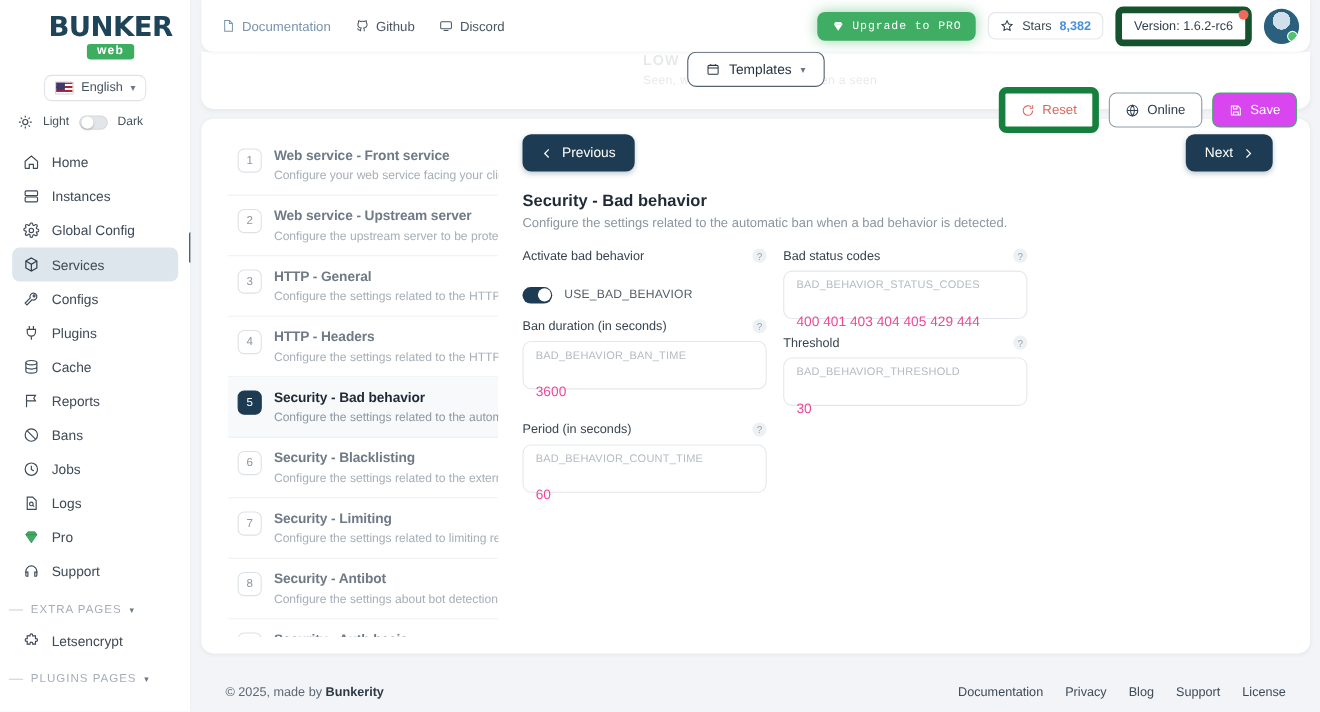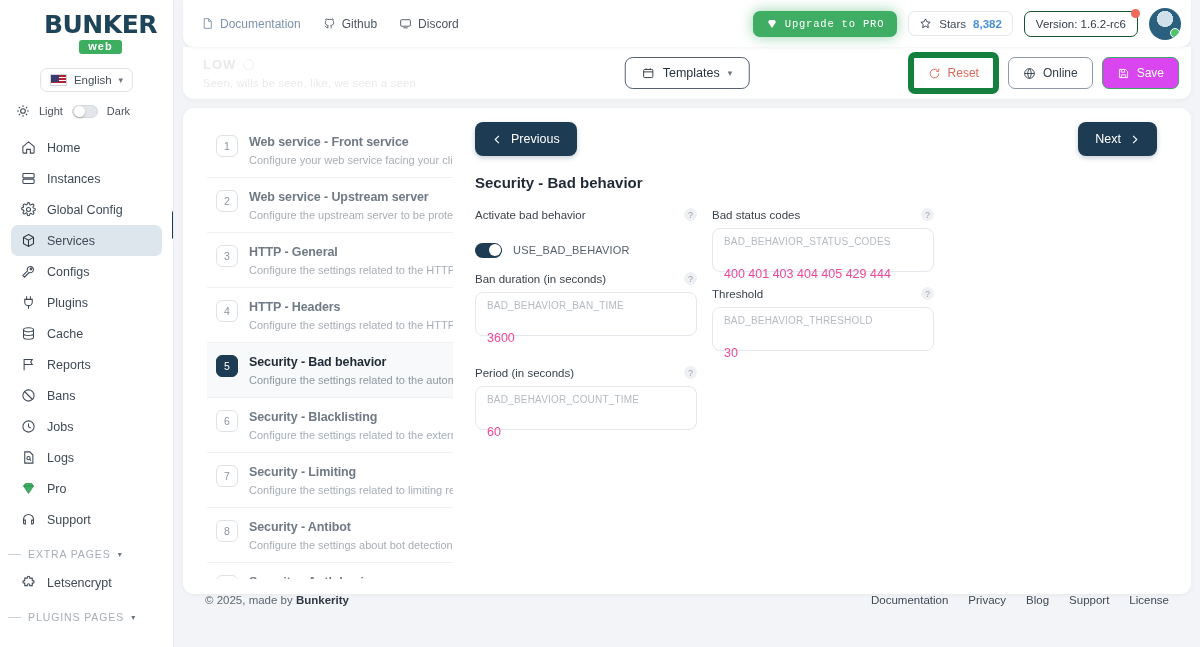--- a/index.html
+++ b/index.html
@@ -116,21 +116,21 @@
   }
   .btn-pro svg { width: 12px; height: 12px; }
   .stars {
     display: flex; align-items: center; gap: 7px;
     border: 1px solid #e3e7eb; border-radius: 7px; background: #fff;
     padding: 5px 10px; font-size: 11.5px; color: #3e4a57; cursor: pointer;
   }
   .stars .cnt { color: #4a90d9; font-weight: bold; }
   .stars svg { width: 13px; height: 13px; }
   .version {
-    position: relative; border: 1px solid #14532d; border-radius: 7px;
+    position: relative; border: 6px solid #14532d; border-radius: 7px;
     padding: 6px 11px; font-size: 11.5px; color: #2f3c4a;
     background: #fff; cursor: pointer;
   }
   .version .dot {
     position: absolute; right: -3px; top: -3px;
     width: 9px; height: 9px; border-radius: 50%; background: #f0695c;
   }
   .avatar {
     width: 32px; height: 32px; border-radius: 50%;
     background: radial-gradient(circle at 50% 34%, #cfe0ea 0 30%, #2b5f7e 31% 100%);
@@ -141,20 +141,21 @@
     width: 8px; height: 8px; border-radius: 50%;
     background: #4fc26c; border: 1.5px solid #fff;
   }
 
   
   .actionbar {
     height: 52px; margin: 0 9px; background: #fff;
     border-radius: 0 0 11px 11px; display: flex; align-items: center;
     padding: 0 12px 0 20px; position: relative; z-index: 3;
     box-shadow: 0 2px 4px rgba(20,40,60,.04);
+    flex-direction: column;
   }
   .ghost { opacity: .14; font-size: 13px; color: #56636f; pointer-events: none; }
   .ghost-title { font-weight: bold; letter-spacing: 1px; display: flex;
                  align-items: center; gap: 7px; }
   .ghost-ring { width: 11px; height: 11px; border: 1.6px solid #8c98a4;
                 border-radius: 50%; display: inline-block; }
   .ghost-sub { font-size: 11px; margin-top: 5px; letter-spacing: .3px; }
   .tpl-btn {
     position: absolute; left: 50%; transform: translateX(-50%);
     display: flex; align-items: center; gap: 8px;
@@ -245,21 +246,21 @@
     background: #1d3b52; position: relative; cursor: pointer;
   }
   .tgl::after {
     content: ""; position: absolute; right: 1.5px; top: 1.5px;
     width: 12px; height: 12px; border-radius: 50%; background: #fff;
   }
   .tgl-label { font-size: 11px; color: #56616d; letter-spacing: .2px; }
 
   
   .footer {
-    height: 42px; margin: 0 9px; display: flex; align-items: flex-start;
+    height: 42px; margin: 0 9px; display: flex; align-items: flex-end;
     padding: 0 22px; font-size: 11.5px; color: #5c6873;
   }
   .footer .links { margin-left: auto; display: flex; gap: 20px; }
   .footer .links span { cursor: pointer; color: #3e4a57; }
   .footer b { color: #2d3a46; }
 </style>
 </head>
 <body>
 
 <aside class="sidebar">
@@ -601,20 +602,21 @@
         </div>
         <div class="nbtn next">
           <span>Next</span>
           <svg viewBox="0 0 24 24" fill="none" stroke="#ffffff" stroke-width="2.4">
               <path d="M9 4l8 8-8 8"></path>
             </svg>
         </div>
       </div>
 
       <div class="panel-title">Security - Bad behavior</div>
+      <div class="panel-desc">Configure the settings related to the automatic ban when a bad behavior is detected.</div>
 
       <div class="grid">
         <div class="field">
           <div class="flabel">
             <span>Activate bad behavior</span>
             <span class="help">?</span>
           </div>
           <div class="toggle-row">
             <span class="tgl"></span>
             <span class="tgl-label">USE_BAD_BEHAVIOR</span>

